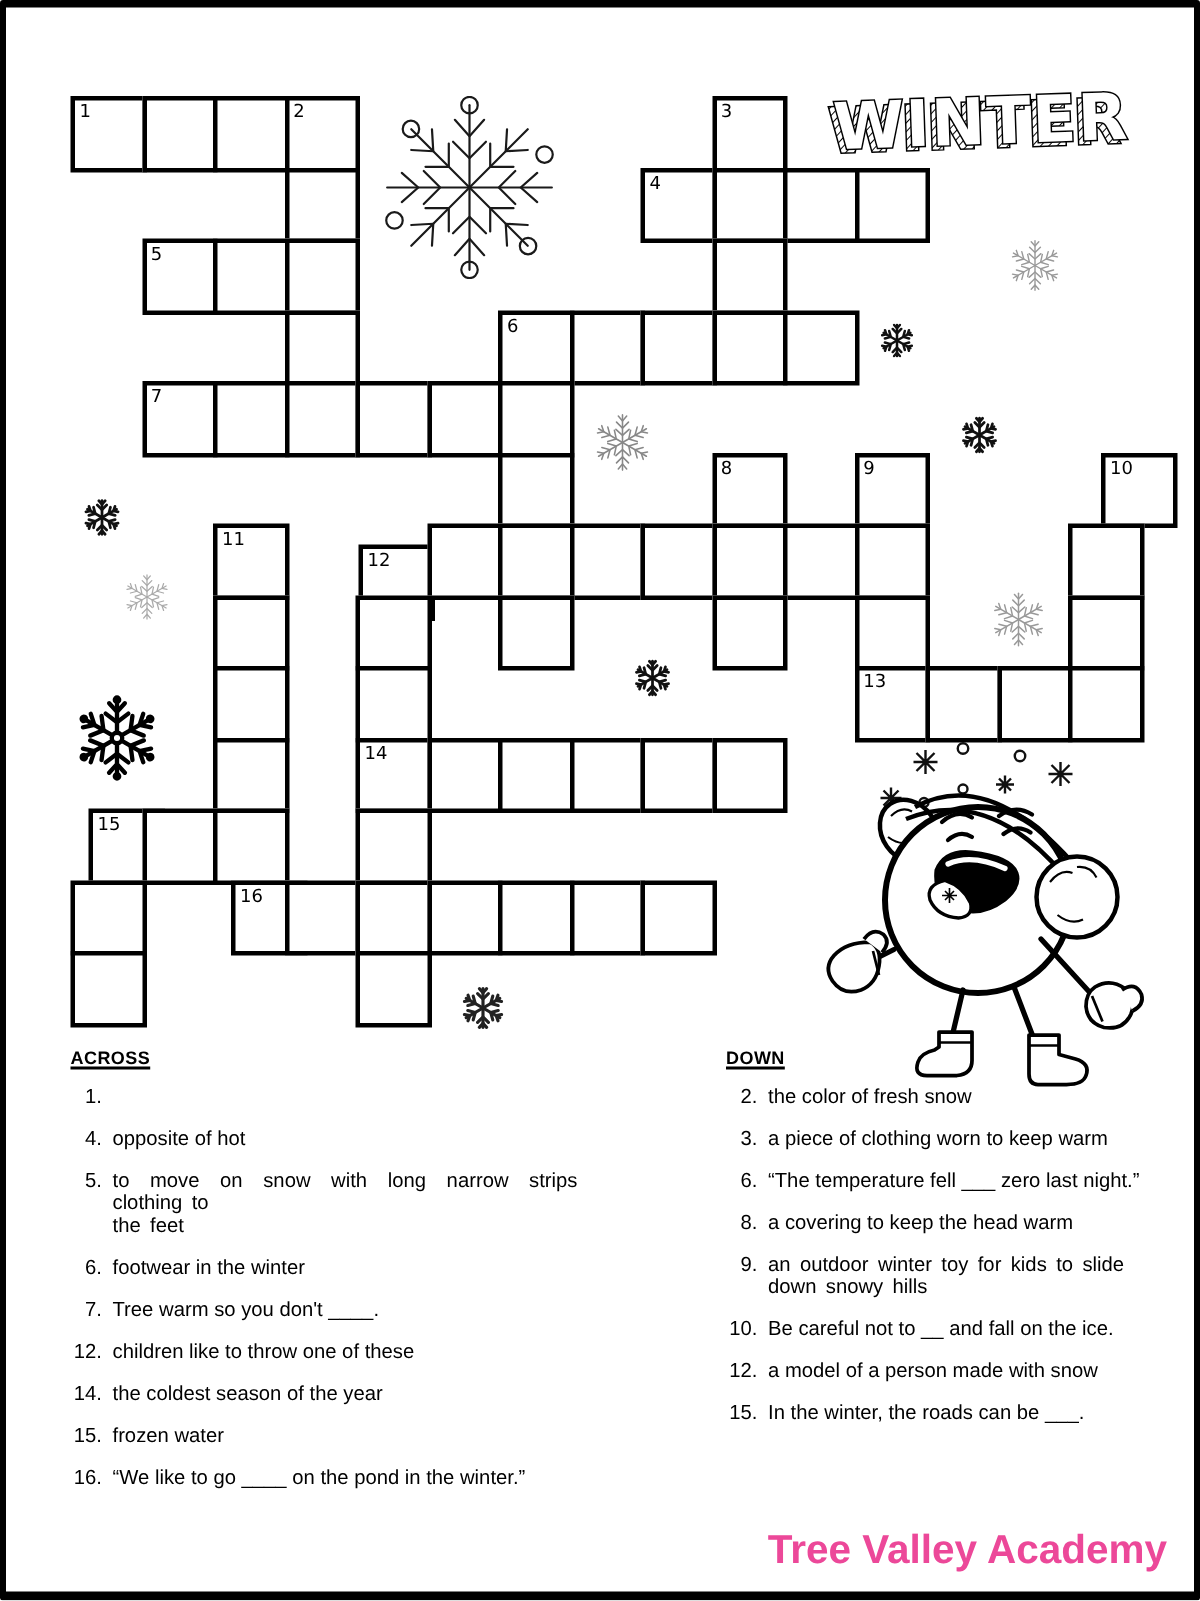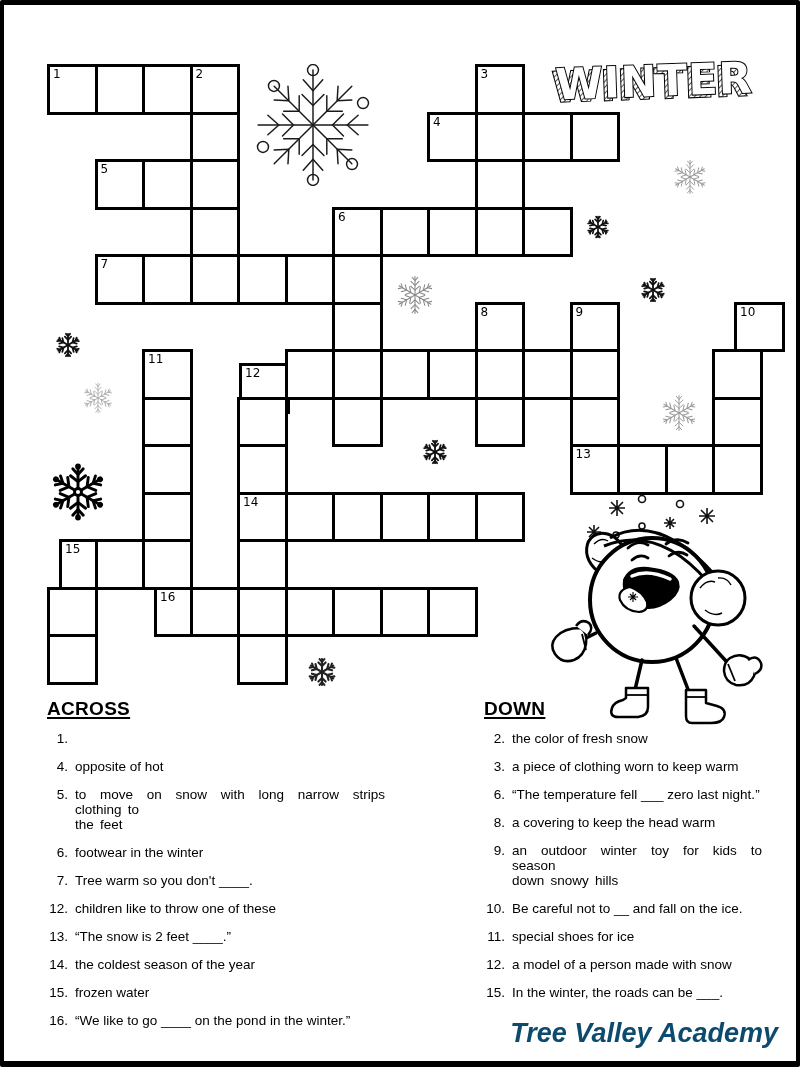--- a/index.html
+++ b/index.html
@@ -19,21 +19,21 @@
   #title-svg{position:absolute;left:548px;top:52px;width:212px;height:58px;transform:rotate(-2deg);}
 
   
   .flake{position:absolute;}
   svg{display:block;}
 
   
   .clue-col{position:absolute;}
   #across-col{left:47px;top:698px;width:425px;}
   #down-col{left:484px;top:698px;width:300px;}
-  .clue-heading{font-size:19px;font-weight:bold;letter-spacing:.3px;
+  .clue-heading{font-size:12px;font-weight:bold;letter-spacing:.3px;
                 text-decoration:underline;text-decoration-thickness:1.5px;
                 text-underline-offset:2px;margin:0 0 11px 0;}
   .clue{display:flex;margin-bottom:13px;line-height:15px;font-size:13.5px;}
   .clue-num{width:21px;text-align:right;flex:0 0 21px;}
   .clue-text{margin-left:7px;white-space:pre-line;text-align:justify;}
   #across-col .clue-text{max-width:310px;}
   #down-col .clue-text{max-width:250px;}
   .clue.twoline .clue-text{word-spacing:2.5px;}
 
   
@@ -305,24 +305,20 @@
         </div>
         <div class="clue">
           <div class="clue-num">7.</div>
           <div class="clue-text">Tree warm so you don't ____.</div>
         </div>
         <div class="clue">
           <div class="clue-num">12.</div>
           <div class="clue-text">children like to throw one of these</div>
         </div>
         <div class="clue">
-          <div class="clue-num">13.</div>
-          <div class="clue-text">“The snow is 2 feet ____.”</div>
-        </div>
-        <div class="clue">
           <div class="clue-num">14.</div>
           <div class="clue-text">the coldest season of the year</div>
         </div>
         <div class="clue">
           <div class="clue-num">15.</div>
           <div class="clue-text">frozen water</div>
         </div>
         <div class="clue">
           <div class="clue-num">16.</div>
           <div class="clue-text">“We like to go ____ on the pond in the winter.”</div>
@@ -343,43 +339,39 @@
         <div class="clue">
           <div class="clue-num">6.</div>
           <div class="clue-text">“The temperature fell ___ zero last night.”</div>
         </div>
         <div class="clue">
           <div class="clue-num">8.</div>
           <div class="clue-text">a covering to keep the head warm</div>
         </div>
         <div class="clue twoline">
           <div class="clue-num">9.</div>
-          <div class="clue-text">an outdoor winter toy for kids to season
+          <div class="clue-text">an outdoor winter toy for kids to slide
 down snowy hills</div>
         </div>
         <div class="clue">
           <div class="clue-num">10.</div>
           <div class="clue-text">Be careful not to __ and fall on the ice.</div>
         </div>
         <div class="clue">
-          <div class="clue-num">11.</div>
-          <div class="clue-text">special shoes for ice</div>
-        </div>
-        <div class="clue">
           <div class="clue-num">12.</div>
           <div class="clue-text">a model of a person made with snow</div>
         </div>
         <div class="clue">
           <div class="clue-num">15.</div>
           <div class="clue-text">In the winter, the roads can be ___.</div>
         </div>
       </div>
   </div>
 
-  <div id="brand" style="color: #0c4a6e; font-style: italic;">Tree Valley Academy</div>
+  <div id="brand" style="color: #ec4899;">Tree Valley Academy</div>
 
 <svg viewBox="-50 -50 100 100" class="flake" style="left: 252px; top: 64px; width: 122px; height: 122px; color: rgb(26, 26, 26);">
       <use href="#fl-big"></use>
     </svg>
     <svg viewBox="-50 -50 100 100" class="flake" style="left: 672px; top: 159px; width: 36px; height: 36px; color: rgb(153, 153, 153);">
       <use href="#fl-feather"></use>
     </svg>
     <svg viewBox="-50 -50 100 100" class="flake" style="left: 586px; top: 215px; width: 24px; height: 24px; color: rgb(17, 17, 17);">
       <use href="#fl-simple"></use>
     </svg>

